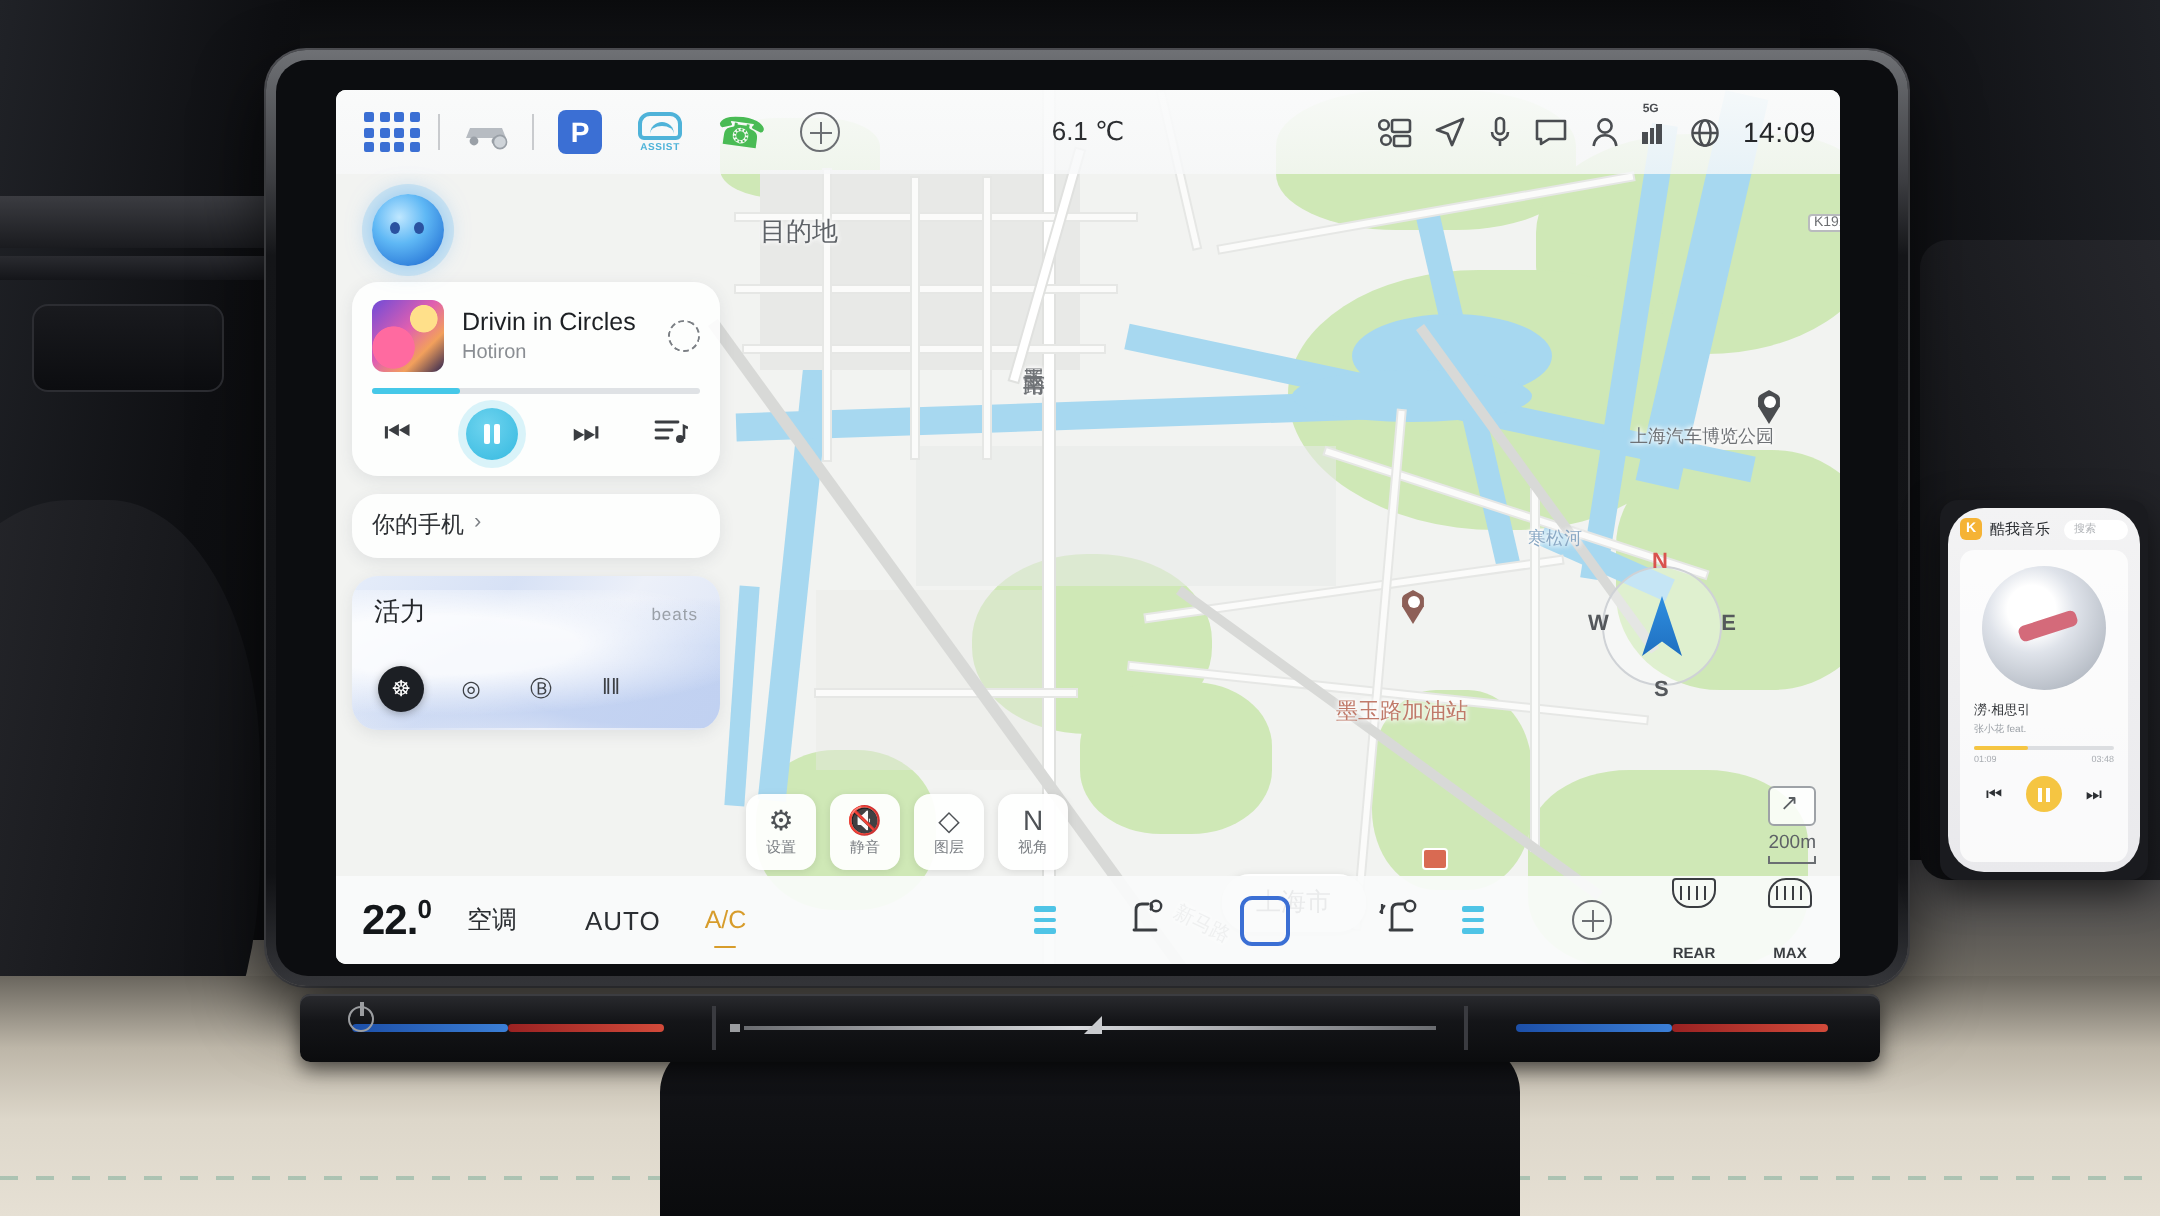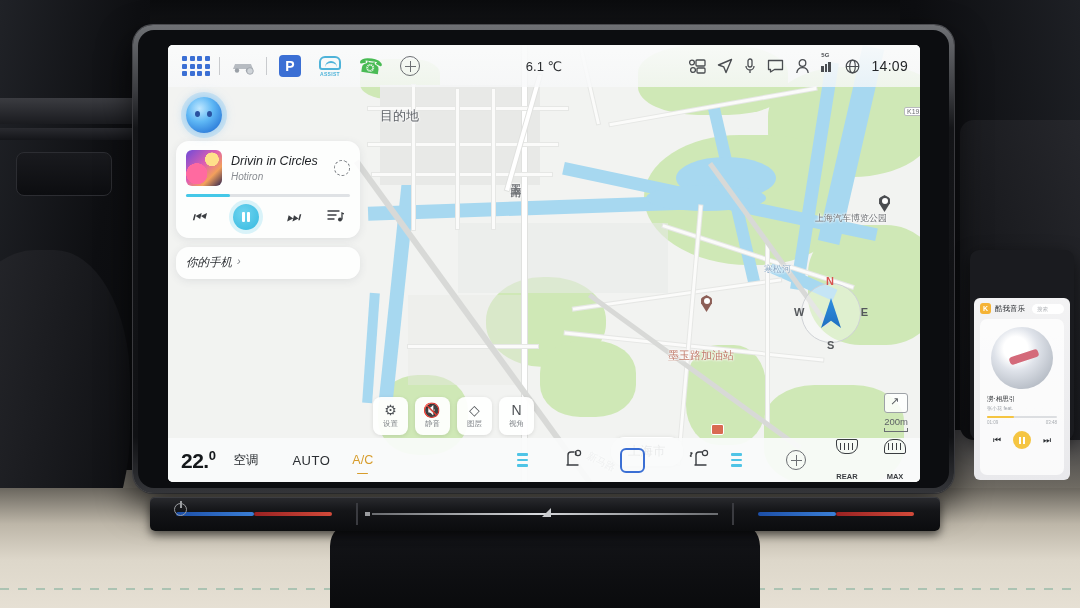--- a/index.html
+++ b/index.html
@@ -231,21 +231,20 @@
     background:#2a52a0; border-radius:50%;
   }
   .assistant-orb::before { left:9px; }
   .assistant-orb::after { left:21px; }
 
   .card {
     background: rgba(255,255,255,.86);
     border-radius: 13px;
     box-shadow: 0 2px 8px rgba(60,70,90,.10);
     margin-bottom:9px;
-    font-style:italic;
   }
   
   .music { padding:9px 10px 6px; }
   .music-top { display:flex; align-items:center; gap:9px; }
   .album {
     width:36px; height:36px; border-radius:6px; flex:none;
     background:
       radial-gradient(circle at 72% 26%, #ffe08a 0 18%, transparent 19%),
       radial-gradient(circle at 30% 66%, #ff6aa0 0 30%, transparent 31%),
       linear-gradient(135deg,#6f4bd8,#e05fb0 45%,#f2a05c 72%,#2c2350);
@@ -381,23 +380,23 @@
   }
   .defrost .t { font-size:7.5px; color:#3a3d41; font-weight:700; }
 
   
   .pass-screen {
     position:absolute; right:6px; top:250px; width:104px; height:190px;
     background:#1a1b1f; border-radius:9px; padding:4px;
     box-shadow:0 6px 18px rgba(0,0,0,.55);
   }
   .pass-inner {
-    width:100%; height:100%; border-radius:6px; overflow:hidden;
+    width:100%; height:100%; border-radius:18px; overflow:hidden;
     background: linear-gradient(180deg,#f3f3f4,#e9e9ec);
-    display:flex; flex-direction:column; padding:5px 6px;margin-top:44px;
+    display:flex; flex-direction:column; padding:5px 6px;
   }
   .pass-top { display:flex; align-items:center; gap:4px; }
   .pass-logo {
     width:11px; height:11px; background:#f5b335; border-radius:3px;
     font-size:7px; color:#fff; text-align:center; line-height:11px; font-weight:700;
   }
   .pass-app { font-size:7.5px; color:#2a2d31; }
   .pass-search {
     flex:1; height:10px; background:#fff; border-radius:5px; margin-left:3px;
     font-size:5.5px; color:#b0b3b7; line-height:10px; padding-left:5px;
@@ -681,20 +680,32 @@
         </div>
       </div>
 
       <div class="card phone-card">
         <div class="ph-head">
           <span>你的手机</span>
           <span class="ph-chev">›</span>
         </div>
       </div>
 
+      <div class="card vital">
+        <div class="v-head">
+          <span class="v-title">活力</span>
+          <span class="v-brand">beats</span>
+        </div>
+        <div class="v-modes">
+          <span class="v-mode on">☸</span>
+          <span class="v-mode">◎</span>
+          <span class="v-mode">Ⓑ</span>
+          <span class="v-mode">‖‖</span>
+        </div>
+      </div>
     </div>
 
     <div class="map-ctrls">
       <div class="mc">
         <span class="gi">⚙</span>
         <span class="gl">设置</span>
       </div>
       <div class="mc">
         <span class="gi">🔇</span>
         <span class="gl">静音</span>

